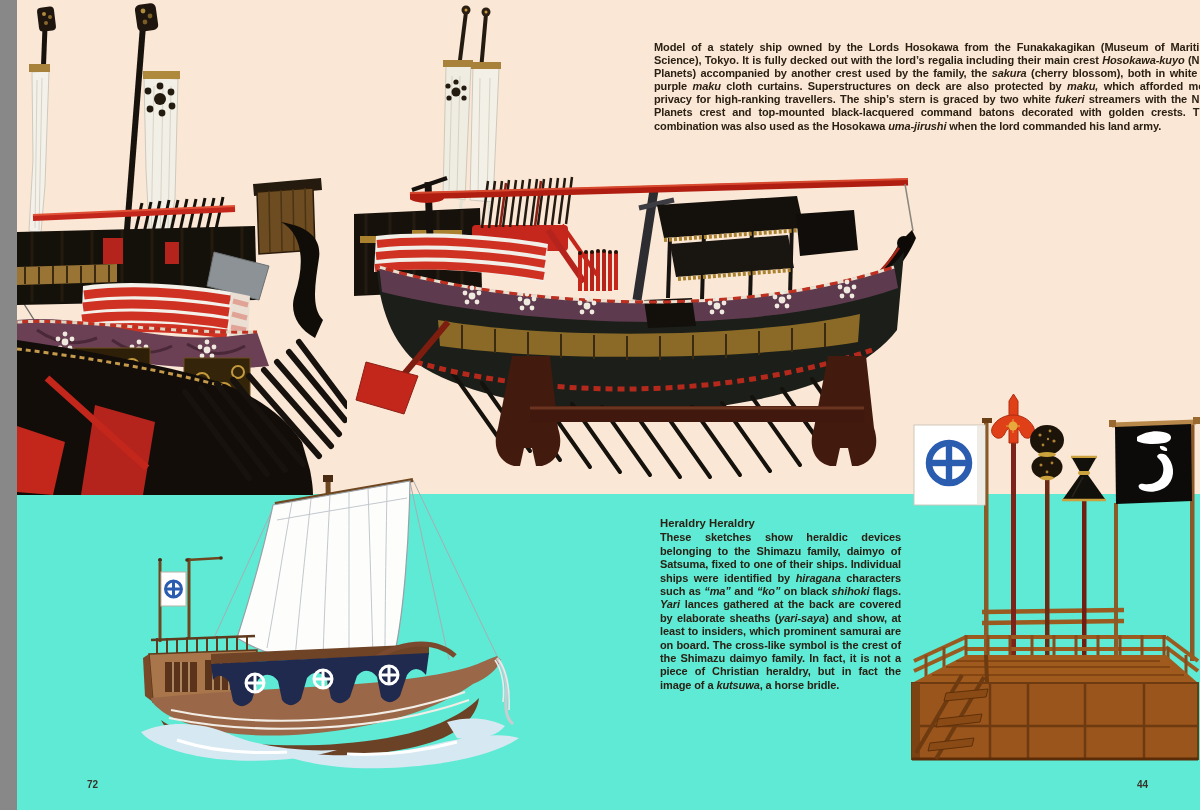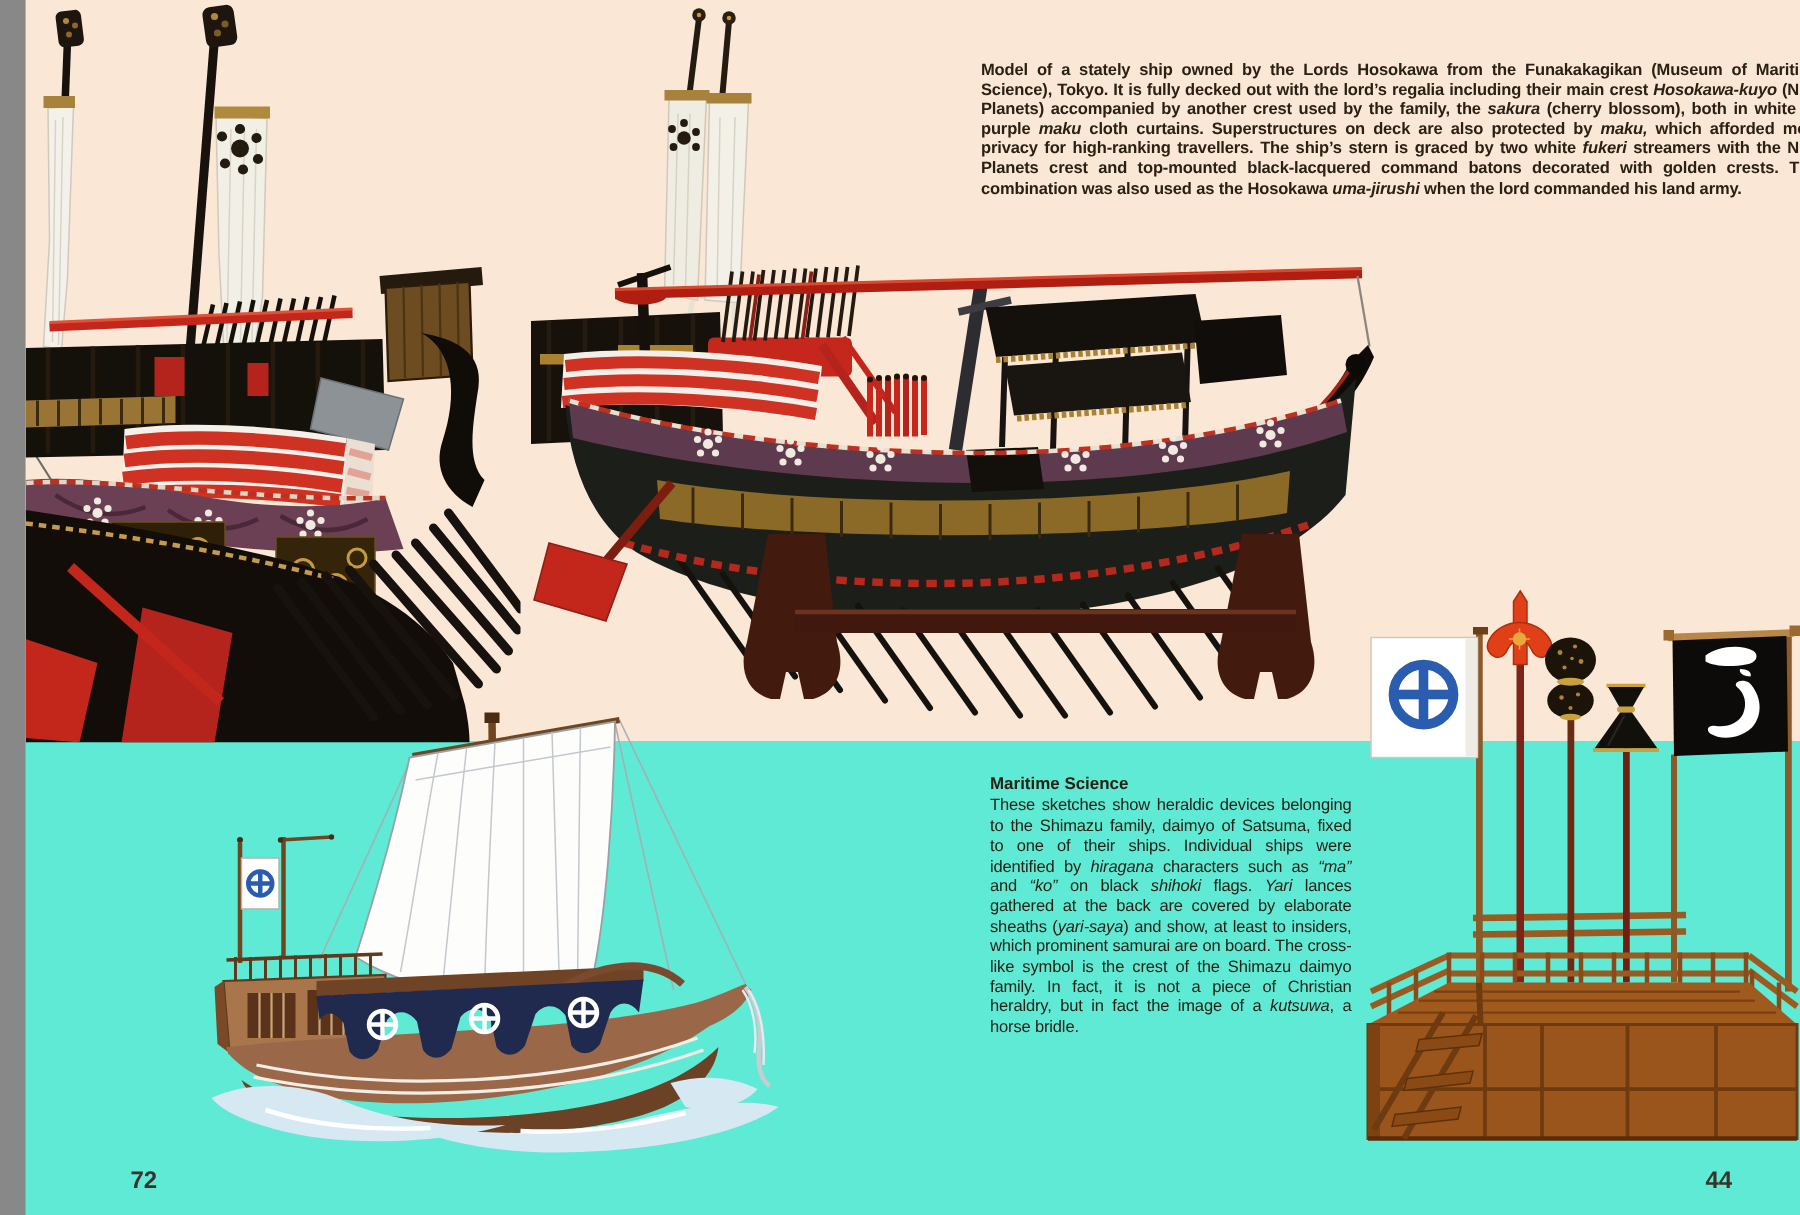--- a/index.html
+++ b/index.html
@@ -10,23 +10,23 @@
   .fig{position:absolute;display:block;}
   .fig-stern{left:0;top:0;width:330px;height:495px;}
   .fig-side{left:335px;top:0;width:570px;height:480px;}
   .fig-sailship{left:100px;top:470px;width:420px;height:320px;}
   .fig-standards{left:885px;top:393px;width:312px;height:390px;}
   .caption{position:absolute;left:637px;top:41px;width:561px;margin:0;
            font-size:11px;line-height:13.1px;font-weight:600;letter-spacing:-0.1px;
            color:#2a2014;text-align:justify;}
   .heraldry{position:absolute;left:643px;top:517px;width:241px;color:#2a2014;}
   .heraldry h3{margin:0 0 1px 0;font-size:11.3px;line-height:13.4px;font-weight:700;}
-  .heraldry p{margin:0;font-size:11px;line-height:13.4px;font-weight:400;
+  .heraldry p{margin:0;font-size:11px;line-height:13.4px;font-weight:700;
               letter-spacing:-0.1px;text-align:justify;}
-  .pagenum{position:absolute;top:779px;font-size:16px;font-weight:700;color:#39332c;}
+  .pagenum{position:absolute;top:779px;font-size:10px;font-weight:700;color:#39332c;}
   .pagenum-left{left:70px;}
   .pagenum-right{left:1120px;}
   i{font-style:italic;}
 </style>
 </head>
 <body>
 
 <div class="spread">
   <div class="band-top"></div>
 
@@ -395,21 +395,21 @@
       <path d="M160,356 L198,356 L206,428 C212,446 206,462 190,466 L184,466 L180,448 L172,448 L168,466 L162,466 C146,462 140,446 146,428 Z" fill="#431a0e"></path>
       <path d="M476,356 L514,356 L522,428 C528,446 522,462 506,466 L500,466 L496,448 L488,448 L484,466 L478,466 C462,462 456,446 462,428 Z" fill="#431a0e"></path>
       <rect x="178" y="406" width="334" height="16" fill="#40180d"></rect>
       <line x1="178" y1="408" x2="512" y2="408" stroke="#6b3420" stroke-width="3"></line>
     </g>
   </svg>
 
   <p class="caption"><span>Model of a stately ship owned by the Lords Hosokawa from the Funakakagikan (Museum of Maritime Science), Tokyo. It is fully decked out with the lord’s regalia including their main crest </span><i>Hosokawa-kuyo</i><span> (Nine Planets) accompanied by another crest used by the family, the </span><i>sakura</i><span> (cherry blossom), both in white on purple </span><i>maku</i><span> cloth curtains. Superstructures on deck are also protected by </span><i>maku,</i><span> which afforded more privacy for high-ranking travellers. The ship’s stern is graced by two white </span><i>fukeri</i><span> streamers with the Nine Planets crest and top-mounted black-lacquered command batons decorated with golden crests. This combination was also used as the Hosokawa </span><i>uma-jirushi</i><span> when the lord commanded his land army.</span></p>
 
   <div class="heraldry">
-    <h3>Maritime Science</h3>
+    <h3>Heraldry Heraldry</h3>
     <p><span>These sketches show heraldic devices belonging to the Shimazu family, daimyo of Satsuma, fixed to one of their ships. Individual ships were identified by </span><i>hiragana</i><span> characters such as </span><i>“ma”</i><span> and </span><i>“ko”</i><span> on black </span><i>shihoki</i><span> flags. </span><i>Yari</i><span> lances gathered at the back are covered by elaborate sheaths (</span><i>yari-saya</i><span>) and show, at least to insiders, which prominent samurai are on board. The cross-like symbol is the crest of the Shimazu daimyo family. In fact, it is not a piece of Christian heraldry, but in fact the image of a </span><i>kutsuwa</i><span>, a horse bridle.</span></p>
   </div>
 
   <svg class="fig fig-sailship" viewBox="0 0 420 320">
 
     <g stroke="#a8adb4" stroke-width="1" fill="none">
       <line x1="296" y1="10" x2="380" y2="186"></line>
         <line x1="293" y1="12" x2="332" y2="190"></line>
       <line x1="158" y1="34" x2="96" y2="170"></line>
     </g>

